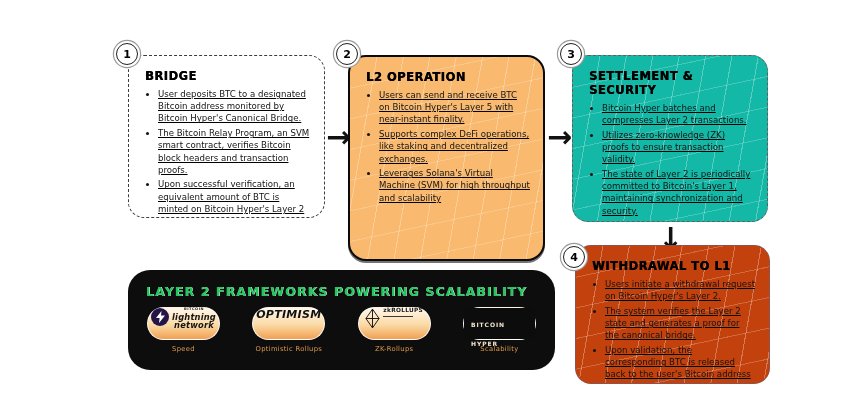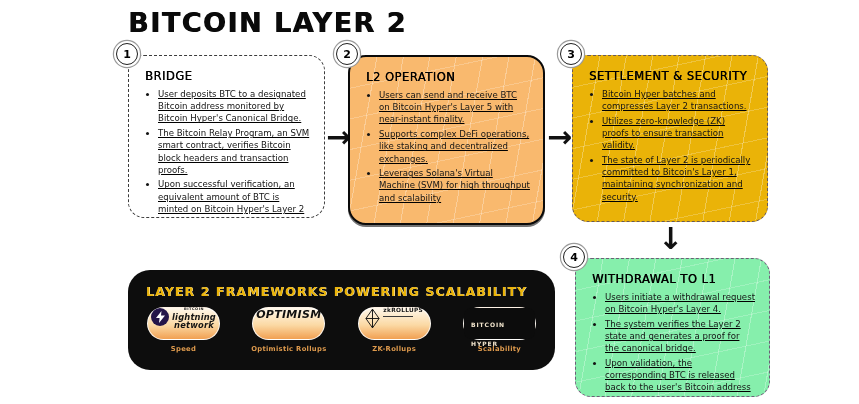--- a/index.html
+++ b/index.html
@@ -6,29 +6,29 @@
   html,body { background:#ffffff; }
   body { font-family:"DejaVu Sans","Liberation Sans",sans-serif; }
 
   .canvas { position:relative; width:859px; height:404px; background:#ffffff; overflow:hidden; }
 
   .page-title { position:absolute; left:128px; top:7px; font-size:27px; font-weight:900;
     letter-spacing:1.5px; color:#0a0a0a; text-shadow:0.6px 0 #0a0a0a; }
 
   
   .card { position:absolute; border-radius:16px; padding:13px 13px 8px 16px; overflow:hidden; }
-  .card .card-title { position:relative; z-index:1; font-size:11.5px; font-weight:400;
+  .card .card-title { position:relative; z-index:1; font-size:11.5px; font-weight:700;
     letter-spacing:0.5px; color:#000; margin-bottom:5px; text-shadow:0.4px 0 #000; }
   .card ul { position:relative; z-index:1; margin:0; padding-left:13px; list-style:disc;text-decoration:underline; }
   .card li { font-size:8.6px; line-height:1.42; color:#141414; margin-bottom:2.5px; }
 
   .card-bridge   { left:128px; top:55px; width:197px; height:163px; background:#ffffff; border:1.5px dashed #3c3c3c; }
-  .card-l2op     { left:348px; top:55px; width:197px; height:170px; background:#F9B96E; border:2px solid #0a0a0a; border-radius:18px; box-shadow:0 2px 0 rgba(0,0,0,0.55); }
-  .card-settle   { left:572px; top:55px; width:196px; height:167px; background:#eab308; border:1.5px dashed #6a5a58; }
-  .card-withdraw { left:575px; top:258px; width:195px; height:139px; background:#86efac; border:1.5px dashed #6e5d78; }
+  .card-l2op     { left:348px; top:55px; width:197px; height:206px; background:#F9B96E; border:2px solid #0a0a0a; border-radius:18px; box-shadow:0 2px 0 rgba(0,0,0,0.55); }
+  .card-settle   { left:572px; top:55px; width:196px; height:167px; background:#14b8a6; border:1.5px dashed #6a5a58; }
+  .card-withdraw { left:575px; top:245px; width:195px; height:139px; background:#c2410c; border:1.5px dashed #6e5d78; }
 
   .card-l2op::before, .card-settle::before, .card-withdraw::before {
     content:""; position:absolute; inset:0; border-radius:inherit; pointer-events:none;
     background:
       repeating-linear-gradient(100deg, rgba(255,255,255,0.30) 0 1px, transparent 1px 26px),
       repeating-linear-gradient(168deg, rgba(255,255,255,0.22) 0 1px, transparent 1px 30px);
   }
 
   .badge { position:absolute; top:-12px; left:-12px; width:22px; height:22px; background:#ffffff;
     border:1.6px solid #1f1f1f; border-radius:50%; display:flex; align-items:center; justify-content:center;
@@ -41,29 +41,29 @@
 
   
   .arrow { position:absolute; font-size:30px; font-weight:900; color:#111; line-height:1; }
   .arrow-1 { left:326px; top:122px; }
   .arrow-2 { left:547px; top:122px; }
   .arrow-3 { left:658px; top:224px; }
 
   
   .banner { position:absolute; left:128px; top:270px; width:427px; height:100px;
     background:#0D0D0D; border-radius:22px; padding:12px 15px 10px; }
-  .banner-title { color:#eab308; font-size:12.5px; font-weight:800; letter-spacing:1.1px;
+  .banner-title { color:#22c55e; font-size:12.5px; font-weight:800; letter-spacing:1.1px;
     margin:2px 0 8px 3px; text-shadow:0.4px 0 #fff; }
   .frameworks { display:flex; justify-content:space-between; padding:0 2px; }
   .framework { display:flex; flex-direction:column; align-items:center; width:77px; }
   .pill { width:73px; height:33px; border-radius:17px;
     background:linear-gradient(180deg,#FFF8EC 0%,#FBD9A4 55%,#F1A052 100%);
     border:1px solid rgba(255,255,255,0.85);
     display:flex; justify-content:center; gap:3px; }
-  .fw-label { margin-top:5px; font-size:6.8px; font-weight:700; color:#DE9A4D; letter-spacing:0.3px; }
+  .fw-label { margin-top:5px; font-size:6.8px; font-weight:400; color:#DE9A4D; letter-spacing:0.3px; }
 
   .bolt-circle { width:18px; height:18px; border-radius:50%; background:#241549;
     display:flex; align-items:center; justify-content:center; flex:0 0 auto; }
   .ln-text { display:flex; flex-direction:column; align-items:center; line-height:1; }
   .ln-top { font-size:3.6px; font-weight:700; color:#1a1a1a; letter-spacing:0.5px; margin-bottom:1px; }
   .ln-line { font-size:8.3px; font-style:italic; font-weight:800; color:#141414; letter-spacing:0.2px; }
 
   .opt-logo { font-size:11px; font-weight:900; font-style:italic; color:#101010; letter-spacing:0.3px; }
 
   .zk-wrap { display:flex; flex-direction:column; align-items:flex-start; line-height:1; }
@@ -73,21 +73,20 @@
   .rsk-logo { font-size:8.8px; font-weight:700; color:#101010; }
 
   .bh-badge { background:#0c0c0c; border-radius:7px; padding:4px 7px; }
   .bh-text { font-size:6px; font-weight:800; color:#F3E6CE; letter-spacing:0.9px; }
 </style>
 </head>
 <body>
 
 <div class="canvas">
 
-  <div class="page-title">BITCOIN LAYER 2</div>
 
   <div class="card card-bridge">
     <div class="card-title">BRIDGE</div>
     <ul>
       <li>User deposits BTC to a designated Bitcoin address monitored by Bitcoin Hyper's Canonical Bridge.</li>
       <li>The Bitcoin Relay Program, an SVM smart contract, verifies Bitcoin block headers and transaction proofs.</li>
       <li>Upon successful verification, an equivalent amount of BTC is minted on Bitcoin Hyper's Layer 2 in a trustless manner.</li>
     </ul>
   </div>
   <div class="badge-holder bh-1">
@@ -120,21 +119,21 @@
   </div>
   <div class="badge-holder bh-3">
     <div class="badge">3</div>
   </div>
 
   <div class="arrow arrow-3">↓</div>
 
   <div class="card card-withdraw">
     <div class="card-title">WITHDRAWAL TO L1</div>
     <ul>
-      <li>Users initiate a withdrawal request on Bitcoin Hyper's Layer 4.</li>
+      <li>Users initiate a withdrawal request on Bitcoin Hyper's Layer 2.</li>
       <li>The system verifies the Layer 2 state and generates a proof for the canonical bridge.</li>
       <li>Upon validation, the corresponding BTC is released back to the user's Bitcoin address on Layer 1.</li>
     </ul>
   </div>
   <div class="badge-holder bh-4">
     <div class="badge">4</div>
   </div>
 
   <div class="banner">
     <div class="banner-title">LAYER 2 FRAMEWORKS POWERING SCALABILITY</div>

